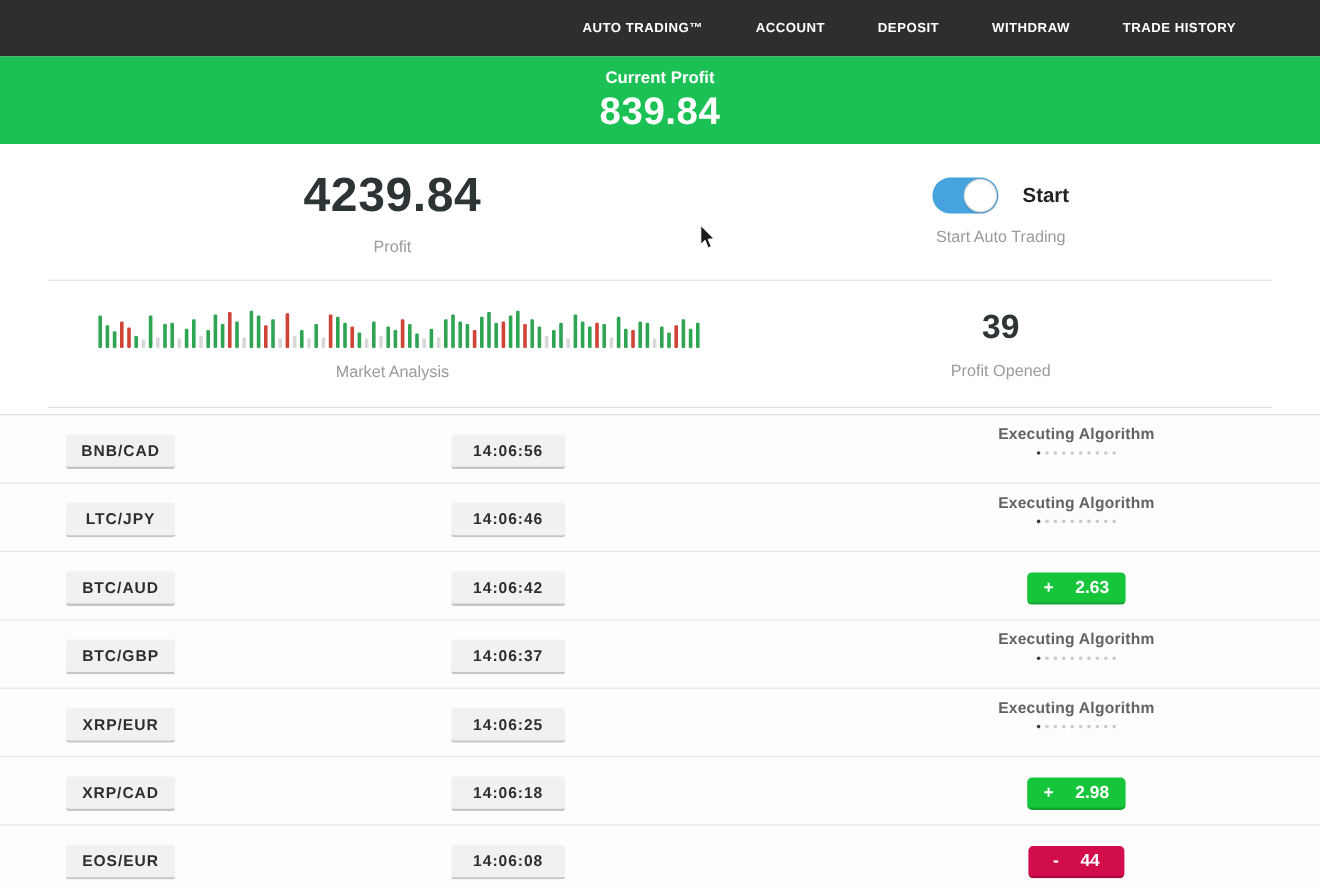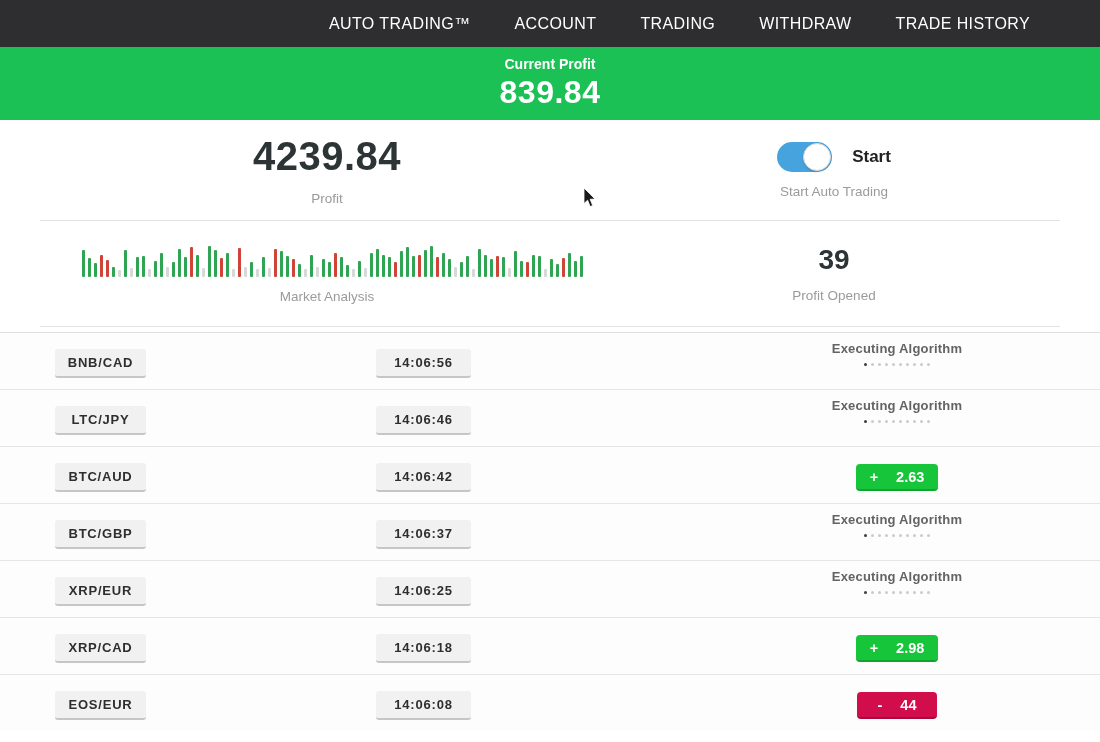--- a/index.html
+++ b/index.html
@@ -3,32 +3,32 @@
 <meta charset="utf-8">
 <style>
   * { margin:0; padding:0; box-sizing:border-box; }
   html,body { width:1100px; height:742px; overflow:hidden; background:#fff;
     font-family:"Liberation Sans", sans-serif; }
   .app { position:relative; width:1100px; height:742px; background:#fff; }
 
   
   .navbar { height:47px; background:#2e2e30; display:flex; align-items:center;
     justify-content:flex-end; padding-right:70px; gap:44px; }
-  .nav-item { color:#fff; font-size:16px; font-weight:normal; letter-spacing:.4px;
+  .nav-item { color:#fff; font-size:11px; font-weight:bold; letter-spacing:.4px;
     text-decoration:none; cursor:pointer; white-space:nowrap; }
 
   
   .banner { height:73px; background:#1cc156; color:#fff; text-align:center;
     display:flex; flex-direction:column; justify-content:center; gap:2px; }
   .banner .b-label { font-size:14px; font-weight:bold; }
   .banner .b-value { font-size:32px; font-weight:bold; letter-spacing:.5px; }
 
   
   .stats { display:grid; grid-template-columns:614px 440px; padding-right:46px; }
-  .stats-top { height:101px; border-bottom:1px solid #e3e3e3; margin:0 40px; padding-right:6px;
+  .stats-top { height:114px; border-bottom:1px solid #e3e3e3; margin:0 40px; padding-right:6px;
     grid-template-columns:574px 440px; }
   .stats-bottom { height:106px; margin:0 40px; padding-right:6px; border-bottom:1px solid #e3e3e3;
     grid-template-columns:574px 440px; }
   .stat { display:flex; flex-direction:column; align-items:center; justify-content:center; }
   .big-number { font-size:40px; font-weight:bold; color:#2d3436; letter-spacing:.5px; }
   .mid-number { font-size:28px; font-weight:bold; color:#2d3436; }
   .sub-label { font-size:13.5px; color:#9b9b9b; margin-top:12px; }
 
   
   .toggle-row { display:flex; align-items:center; gap:20px; }
@@ -74,21 +74,21 @@
     pointer-events:none; }
 </style>
 </head>
 <body>
 
 <div class="app">
 
   <nav class="navbar">
     <a class="nav-item">AUTO TRADING™</a>
     <a class="nav-item">ACCOUNT</a>
-    <a class="nav-item">TRADING</a>
+    <a class="nav-item">DEPOSIT</a>
     <a class="nav-item">WITHDRAW</a>
     <a class="nav-item">TRADE HISTORY</a>
   </nav>
 
   <header class="banner">
     <div class="b-label">Current Profit</div>
     <div class="b-value">839.84</div>
   </header>
 
   <section class="stats stats-top">

